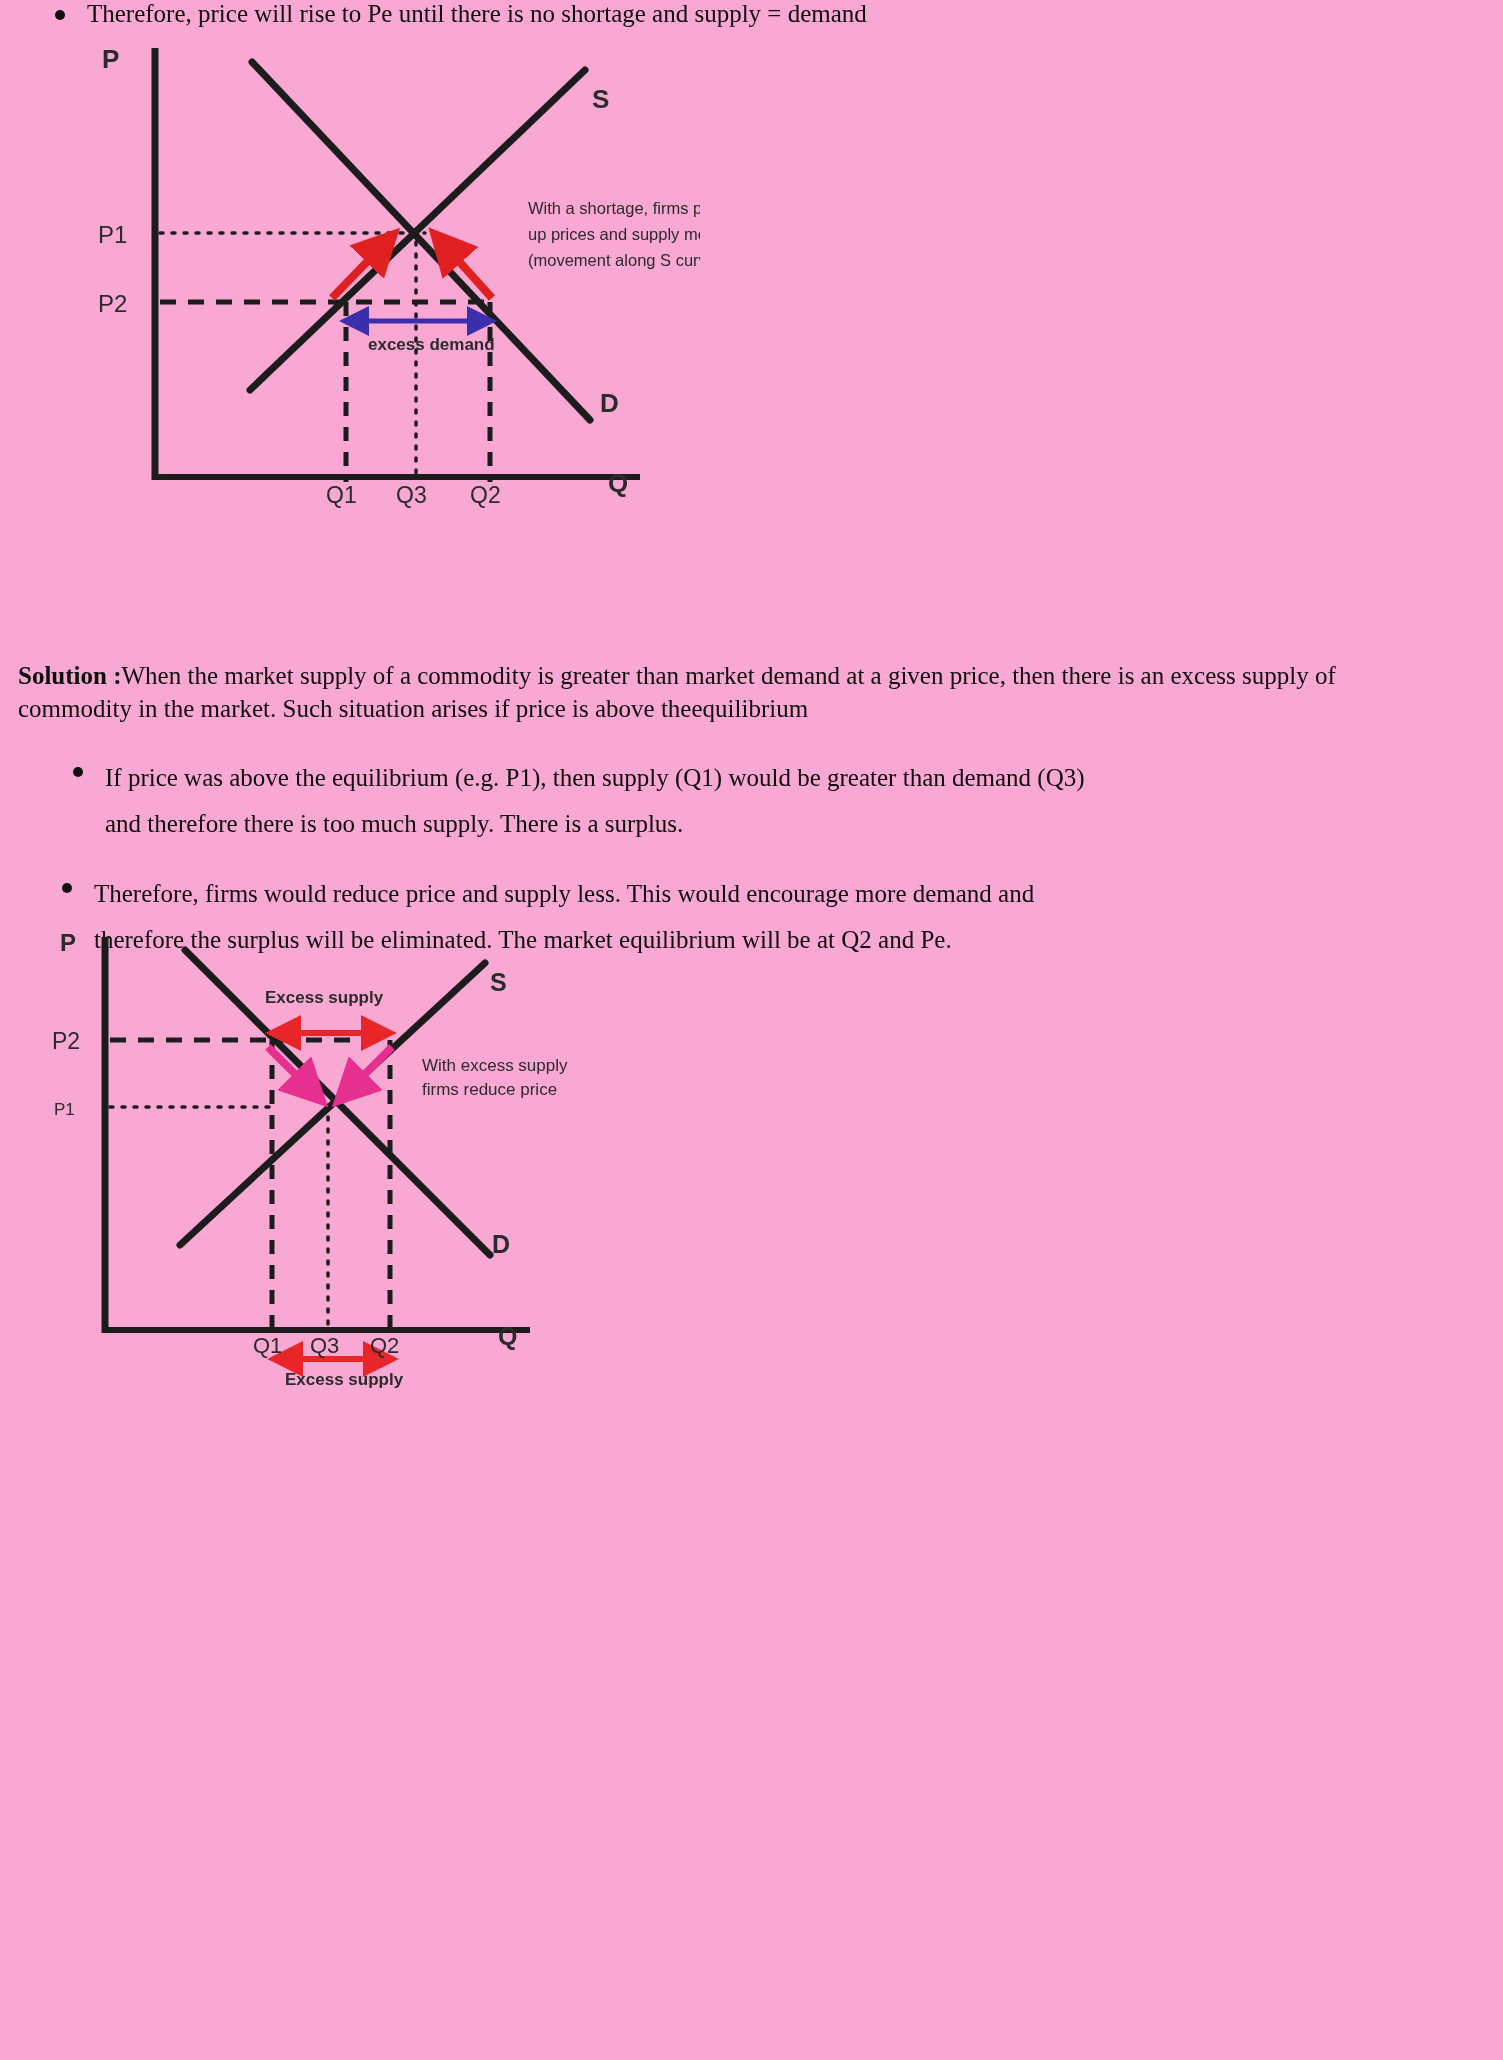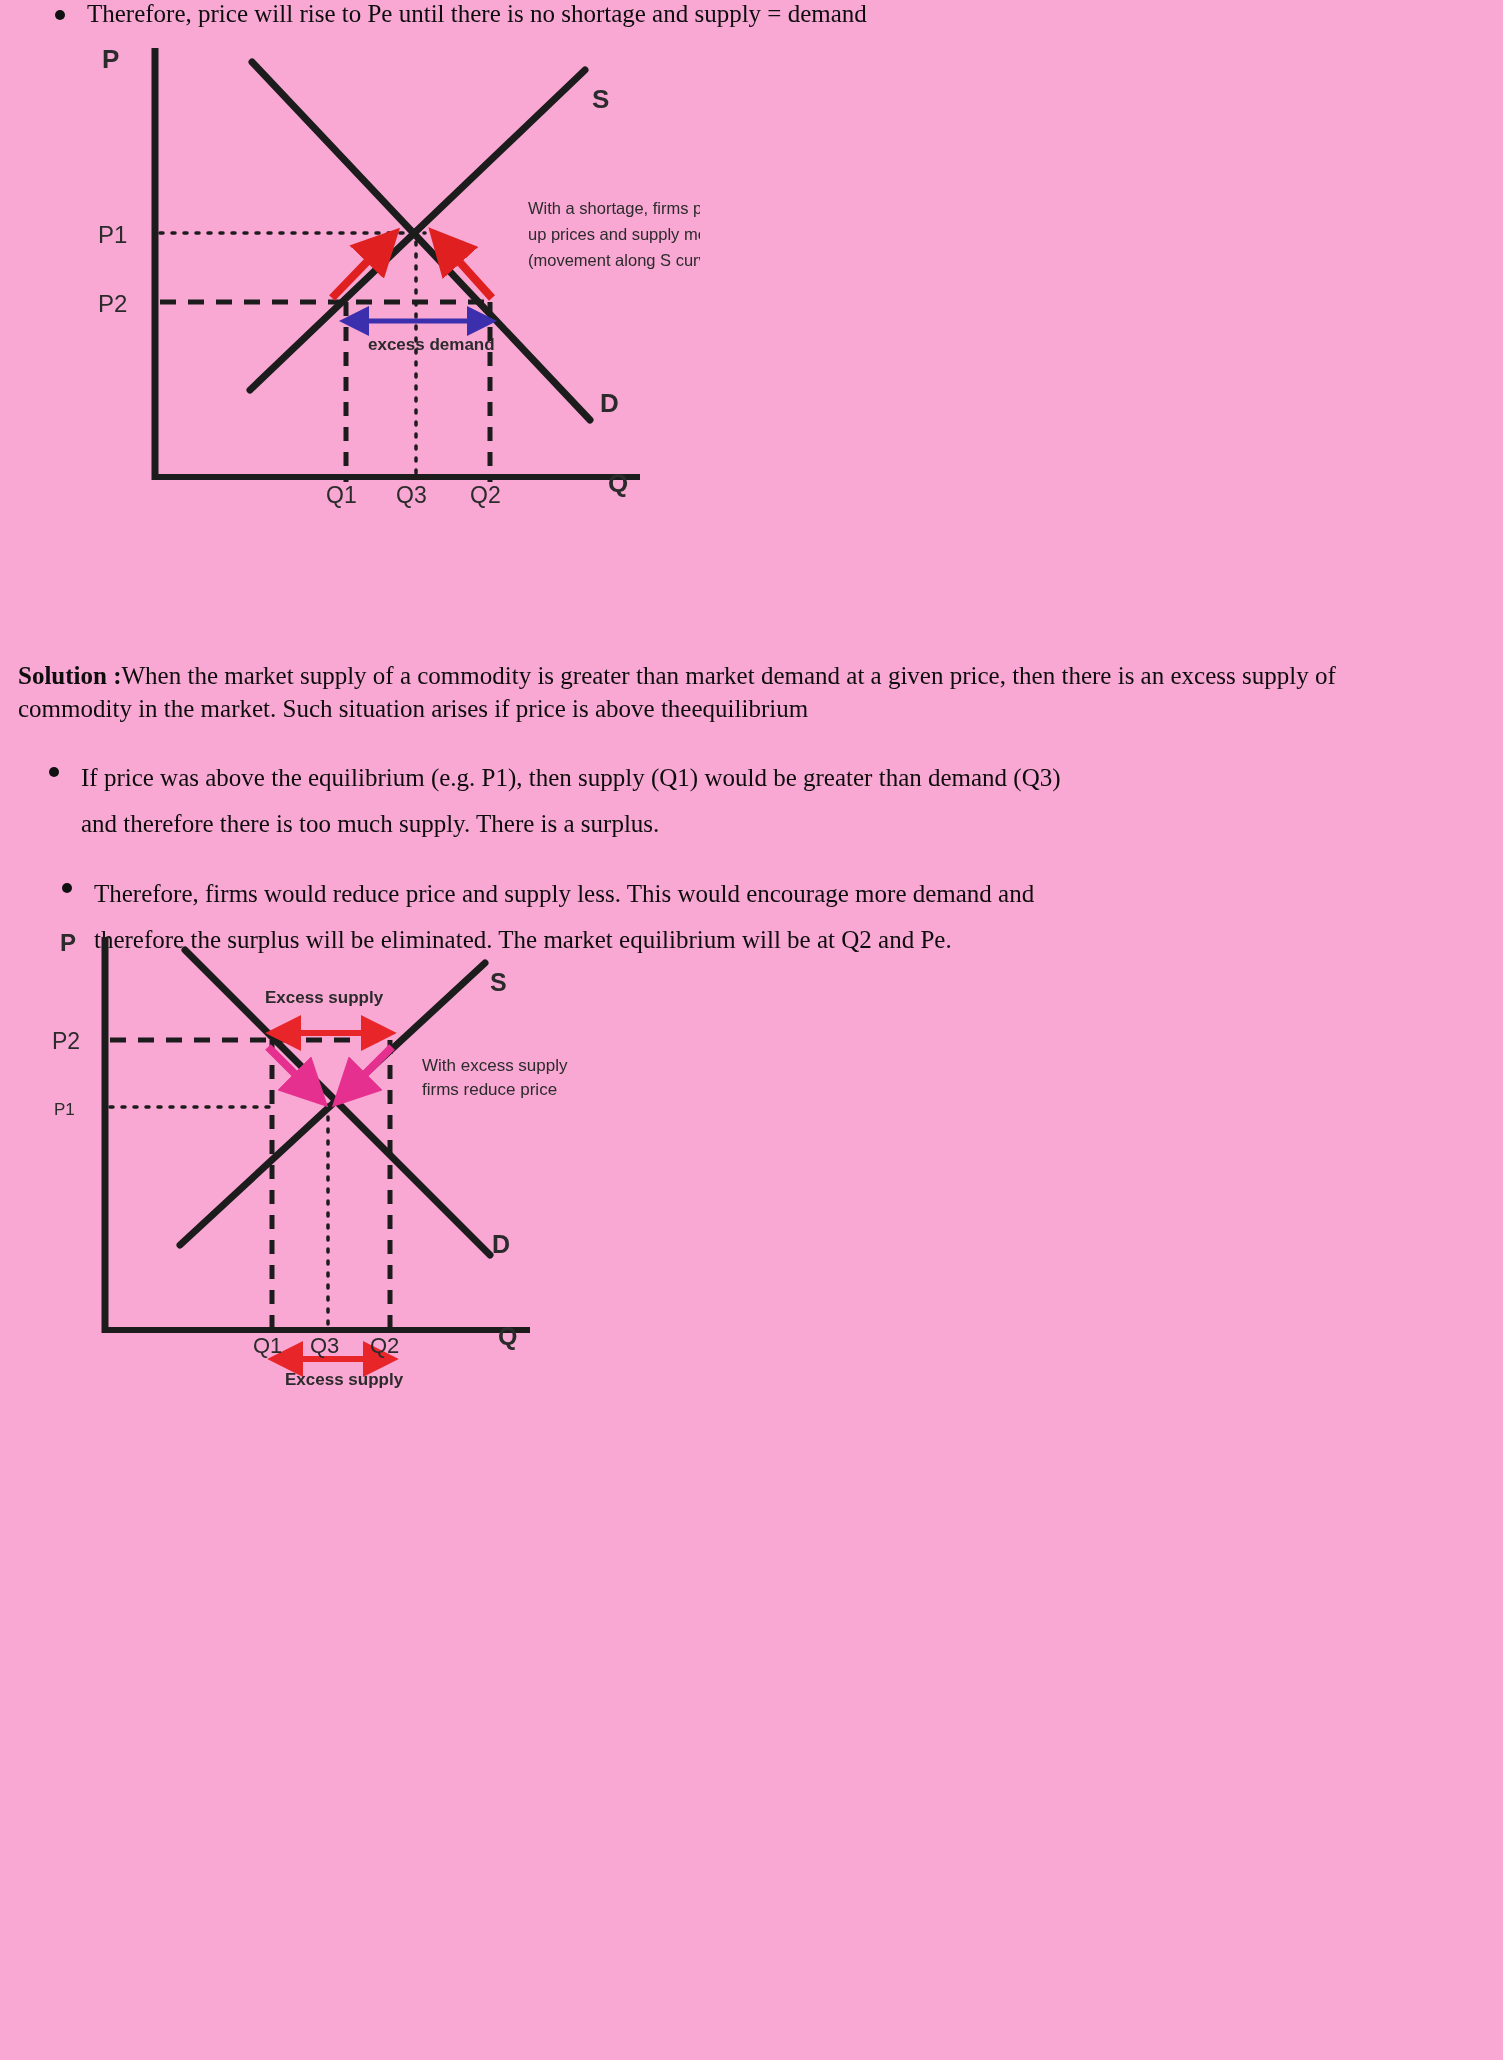--- a/index.html
+++ b/index.html
@@ -131,21 +131,21 @@
       <text class="fig-label" x="448" y="210" font-size="16.5" fill="#6a6a6a">up prices and supply more</text>
       <text class="fig-label" x="448" y="236" font-size="16.5" fill="#6a6a6a">(movement along S curve)</text>
     </svg>
   </div>
 
 
   <div class="para" style="left:18px; top:660px; width:1410px;">
     <span class="bold-lead">Solution :</span><span>When the market supply of a commodity is greater than market demand at a given price, then there is an excess supply of commodity in the market. Such situation arises if price is above theequilibrium</span>
   </div>
 
-  <div class="bullet-line" style="left:49px; top:755px; width:1020px;">
+  <div class="bullet-line" style="left:73px; top:755px; width:1020px;">
     <span class="bullet-dot"></span>
     <span class="bullet-text" style="line-height:1.85;">If price was above the equilibrium (e.g. P1), then supply (Q1) would be greater than demand (Q3) and therefore there is too much supply. There is a surplus.</span>
   </div>
 
   <div class="bullet-line" style="left:62px; top:871px; width:1060px;">
     <span class="bullet-dot"></span>
     <span class="bullet-text" style="line-height:1.85;">Therefore, firms would reduce price and supply less. This would encourage more demand and therefore the surplus will be eliminated. The market equilibrium will be at Q2 and Pe.</span>
   </div>
 
   <div class="figure" style="left:40px; top:925px;">

